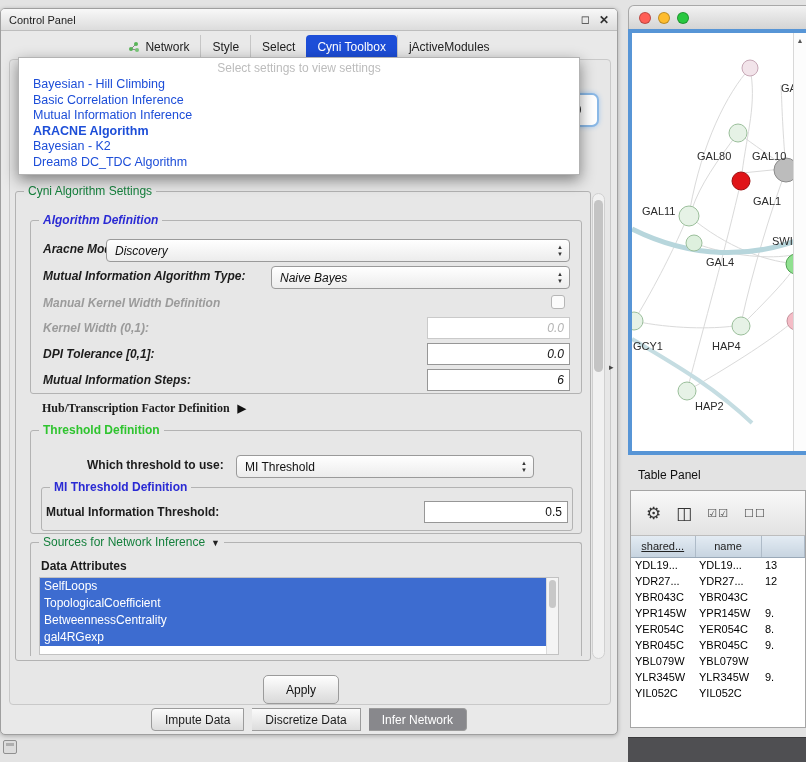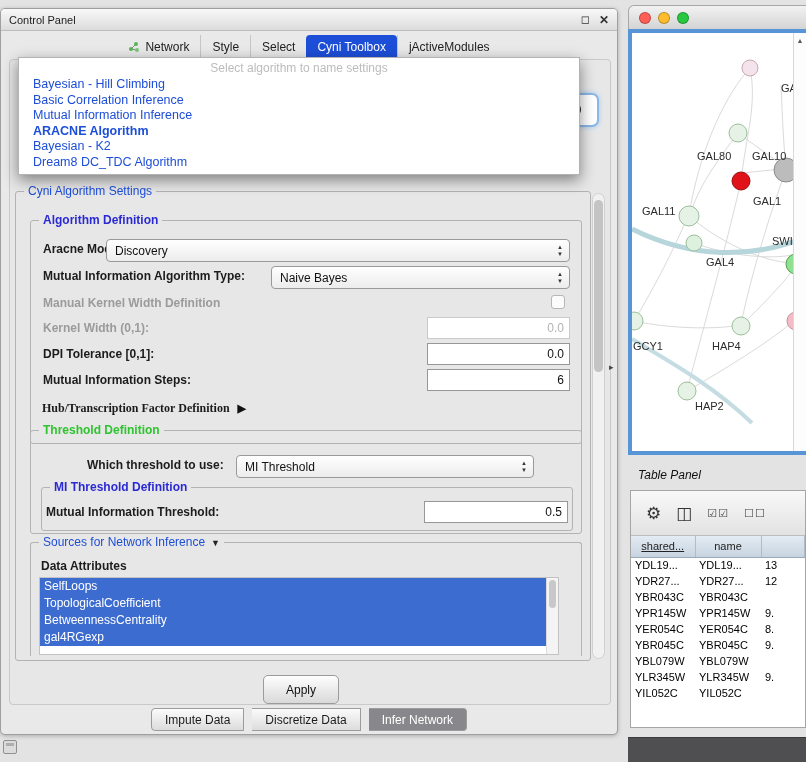--- a/index.html
+++ b/index.html
@@ -28,21 +28,21 @@
     background:#e7e7e7; border:1px solid #c9c9c9; border-radius:4px; }
 
   #spinner { position:absolute; left:556px; top:84px; width:42px; height:34px;
     background:#fff; border:2px solid #8ab8e6; border-radius:7px;
     box-shadow:0 0 5px #a4c8ee; font-size:12px; color:#222;
     display:flex; align-items:center; justify-content:center; z-index:5; }
 
   .group { position:absolute; border:1px solid #b3b3b3; border-radius:3px; }
   .legend { position:absolute; top:-8px; left:8px; background:#e7e7e7;
     padding:0 4px; font-size:12px; white-space:nowrap; }
-  .legend.dark { color:#1d4ed8; }
+  .legend.dark { color:#15803d; }
   .legend.blue { color:#2a2ad4; font-weight:bold; }
   .legend.green { color:#2fc42f; font-weight:bold; }
   .legend.caret::after { content:"▼"; font-size:9px; margin-left:6px; color:#222; }
 
   #settings-group { left:14px; top:182px; width:576px; height:470px; }
 
   .lbl { position:absolute; font-size:12px; color:#1c1c1c; white-space:nowrap; }
   .lbl.b { font-weight:bold; }
   .lbl.dis { color:#9b9b9b; }
 
@@ -104,21 +104,21 @@
   #net-frame { position:absolute; left:0; top:24px; width:182px; height:426px;
     border:4px solid #5795d6; background:#fff; overflow:hidden; }
   #net-svg { position:absolute; left:0; top:0; }
   #net-scroll { position:absolute; right:0; top:0; bottom:0; width:13px;
     background:#fcfcfc; border-left:1px solid #d8d8d8; }
   #net-scroll::before { content:"▲"; display:block; font-size:7px; color:#555;
     text-align:center; padding-top:4px; }
 
   
   #table-title { position:absolute; left:628px; top:462px; width:178px; height:26px;
-    display:flex; align-items:center; padding-left:10px; font-size:12px; color:#111;font-style:italic; }
+    display:flex; align-items:center; padding-left:10px; font-size:12px; color:#111; }
   #table-panel { position:absolute; left:630px; top:490px; width:176px; height:238px;
     background:#fff; border:1px solid #a5a5a5; overflow:hidden; }
   #tp-toolbar { height:45px; background:linear-gradient(#f8f8f8,#e2e2e2);
     border-bottom:1px solid #bdbdbd; display:flex; align-items:center; gap:15px; padding-left:15px; }
   .tp-icon { font-size:17px; color:#333; line-height:1; }
   .tp-icon.pairs { font-size:11px; letter-spacing:1px; color:#444; }
   #tp-table { width:100%; border-collapse:collapse; font-size:11px; table-layout:fixed; }
   #tp-table th { background:linear-gradient(#e3ebf3,#c7d4e0); border-bottom:1px solid #9aa9b8;
     border-right:1px solid #aebbc8; font-weight:normal; height:21px; font-size:11px; color:#222; }
   #tp-table th:nth-child(1){ width:64px;text-decoration:underline; } #tp-table th:nth-child(2){ width:66px; }
@@ -170,21 +170,21 @@
       </div>
   </div>
 
   <div id="cp-content"></div>
 
   <div id="spinner">0</div>
 
   <div id="settings-group" class="group">
     <span class="legend dark">Cyni Algorithm Settings</span>
 
-    <div class="group" style="left:14px;top:28px;width:552px;height:224px;">
+    <div class="group" style="left:14px;top:28px;width:552px;height:174px;font-style:italic;">
       <span class="legend blue">Algorithm Definition</span>
       <span class="lbl b" style="left:12px;top:21px;">Aracne Mode:</span>
       <div class="combo" style="left:75px;top:18px;width:464px;">
         <span>Discovery</span>
       </div>
       <span class="lbl b" style="left:12px;top:48px;">Mutual Information Algorithm Type:</span>
       <div class="combo" style="left:240px;top:45px;width:299px;">
         <span>Naive Bayes</span>
       </div>
       <span class="lbl b dis" style="left:12px;top:75px;">Manual Kernel Width Definition</span>
@@ -234,21 +234,21 @@
   <div id="apply-btn">Apply</div>
 
   <div id="bottom-tabs">
     <div class="seg">Impute Data</div>
     <div class="seg">Discretize Data</div>
     <div class="seg selected">Infer Network</div>
   </div>
 </div>
 
 <div id="algo-popup">
-  <div class="popup-placeholder">Select algorithm to name settings</div>
+  <div class="popup-placeholder">Select settings to view settings</div>
   <div>
       <div class="dd-item">Bayesian - Hill Climbing</div>
       <div class="dd-item">Basic Correlation Inference</div>
       <div class="dd-item">Mutual Information Inference</div>
       <div class="dd-item sel">ARACNE Algorithm</div>
       <div class="dd-item">Bayesian - K2</div>
       <div class="dd-item">Dream8 DC_TDC Algorithm</div>
     </div>
 </div>
 

